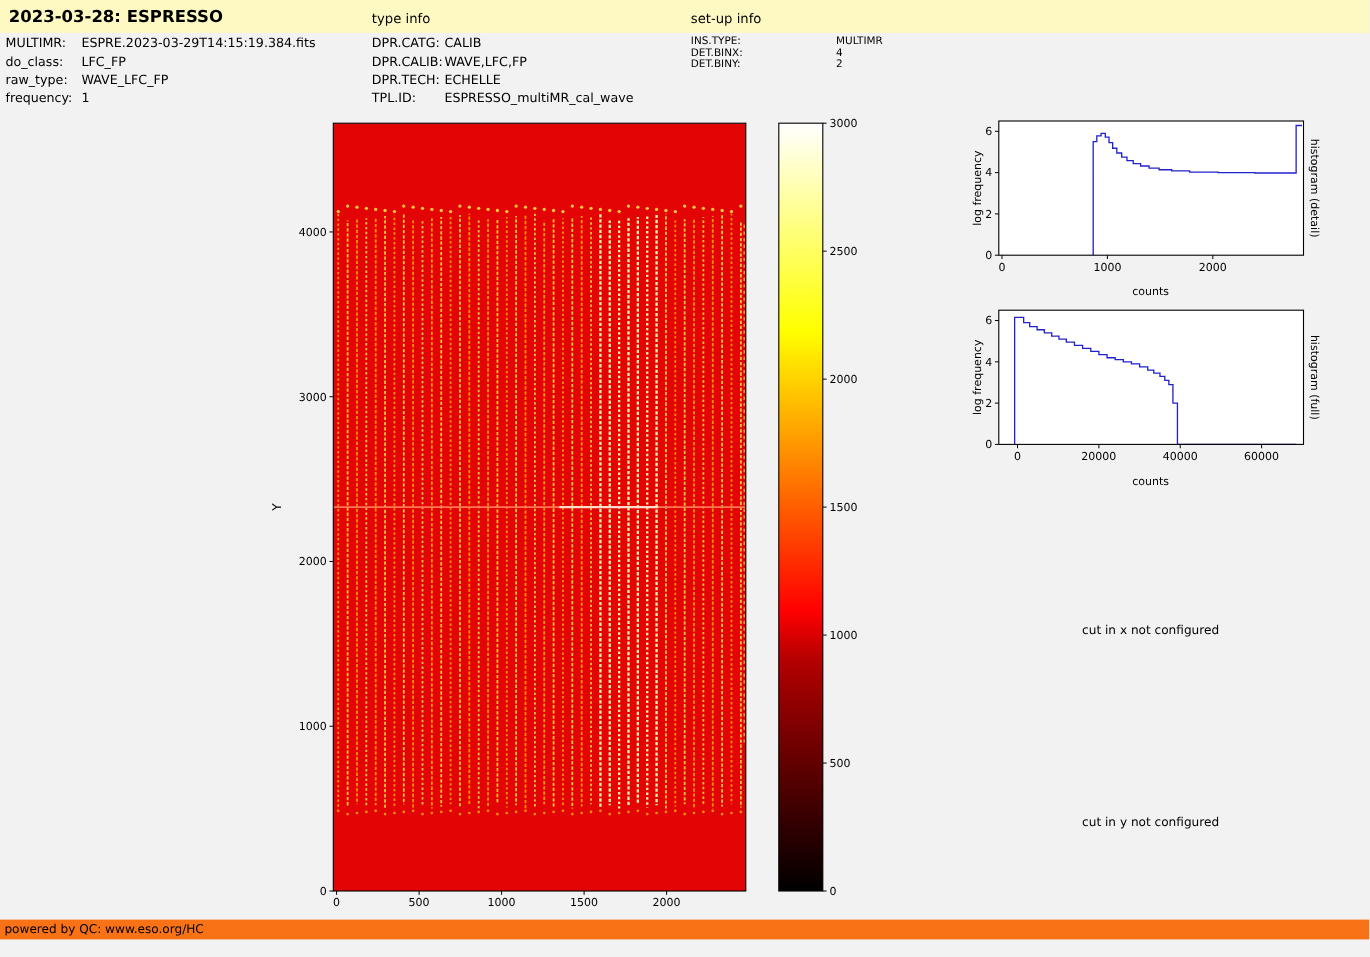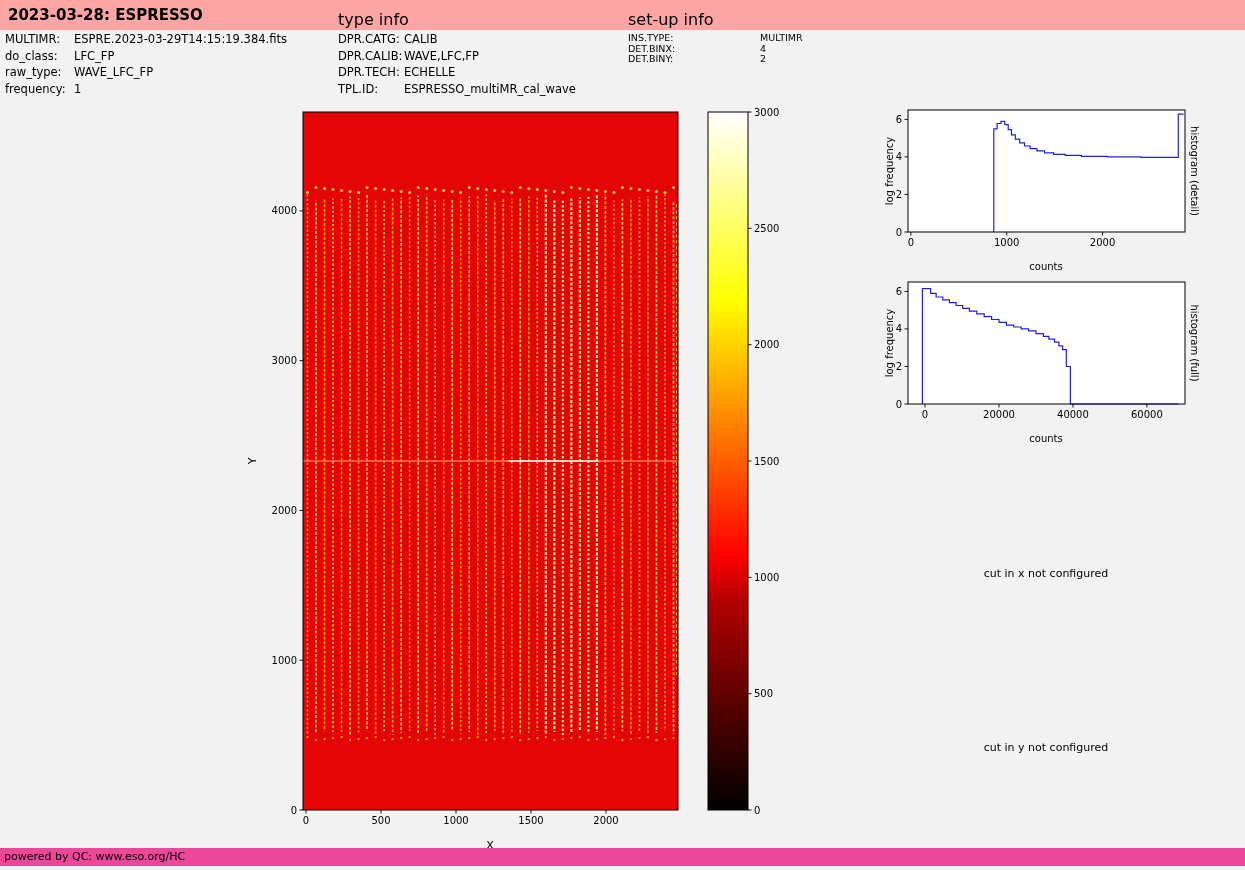--- a/index.html
+++ b/index.html
@@ -1,33 +1,33 @@
 <!DOCTYPE html>
 <html><head>
 <meta charset="utf-8">
 <style>
   *{margin:0;padding:0;box-sizing:border-box}
   html,body{width:1245px;height:870px}
   body{position:relative;background:#f2f2f2;font-family:"DejaVu Sans","Liberation Sans",sans-serif;color:#000;overflow:hidden}
-  .topbar{position:absolute;left:0;top:0;width:100%;height:30px;background:#fca5a5}
+  .topbar{position:absolute;left:0;top:0;width:100%;height:30px;background:#fef9c3}
   .title{position:absolute;left:8px;top:6px;font-size:15px;font-weight:bold;white-space:nowrap}
-  .sec-head{position:absolute;top:10px;font-size:16px;white-space:nowrap}
+  .sec-head{position:absolute;top:10px;font-size:12px;white-space:nowrap}
   #type-head{left:338px}
   #setup-head{left:628px}
   .meta{position:absolute;font-size:11.5px}
   .mrow{height:16.5px;line-height:16.5px;white-space:nowrap}
   .mlabel{display:inline-block}
   #file-info{left:5px;top:31px}
   #file-info .mlabel{width:69px}
   #type-info{left:338px;top:31px}
   #type-info .mlabel{width:66px}
   #setup-info{left:628px;top:33px;font-size:9.5px}
   #setup-info .mrow{height:10.5px;line-height:10.5px}
   #setup-info .mlabel{width:132px}
-  .footer{position:absolute;left:0;bottom:4px;width:100%;height:18px;background:#ec4899;font-size:11px;line-height:18px}
+  .footer{position:absolute;left:0;bottom:16px;width:100%;height:18px;background:#f97316;font-size:11px;line-height:18px}
   .footer .fleft{position:absolute;left:4px;white-space:nowrap}
   .footer .fright{position:absolute;right:4px;white-space:nowrap}
   svg#plot-layer{position:absolute;left:0;top:0}
   text.tick{font-family:"DejaVu Sans","Liberation Sans",sans-serif;font-size:10px;fill:#000}
   .plotlabel{font-size:11px}
   .plotlabel.small{font-size:10px}
   .center-abs{position:absolute;transform:translate(-50%,-50%);white-space:nowrap}
   .rot-ccw{position:absolute;transform:translate(-50%,-50%) rotate(-90deg);white-space:nowrap}
   .rot-cw{position:absolute;transform:translate(-50%,-50%) rotate(90deg);white-space:nowrap}
   .note{font-size:11px}

